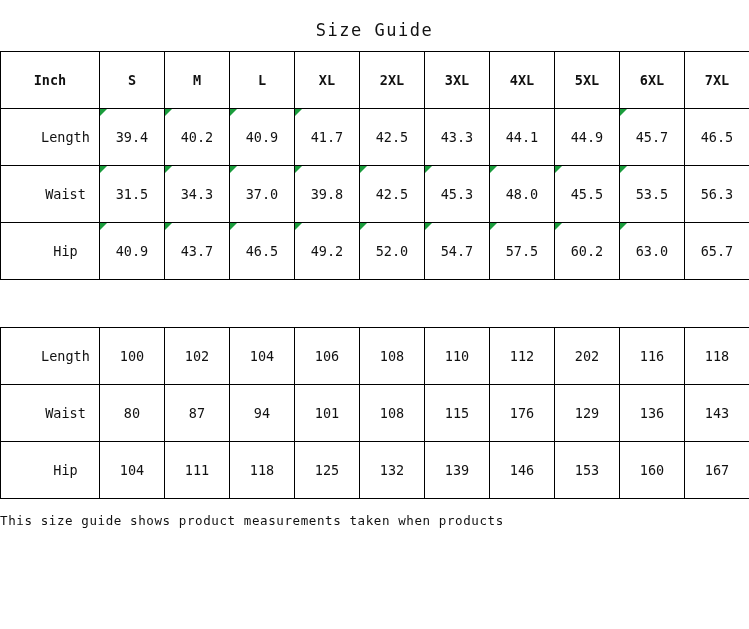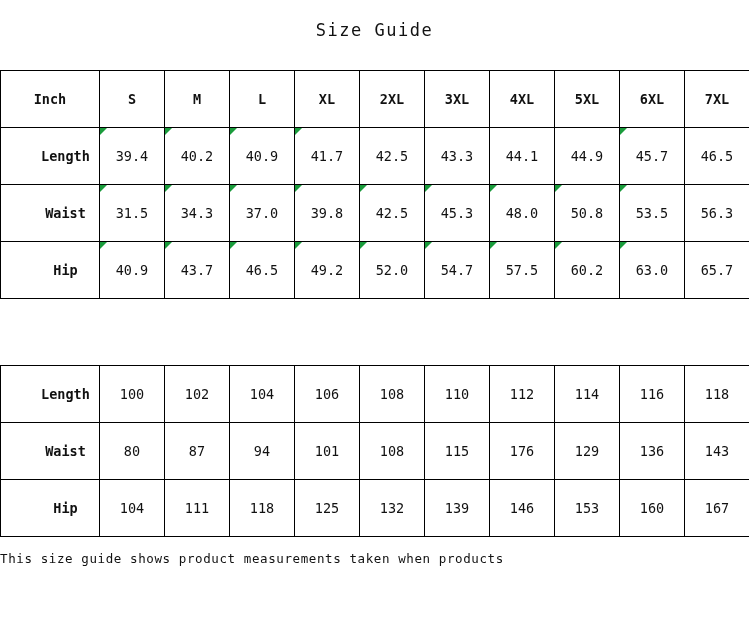--- a/index.html
+++ b/index.html
@@ -28,37 +28,36 @@
     letter-spacing: 1.5px;
     padding-top: 21px;
     padding-bottom: 11px;
     line-height: 1.1;
   }
   table.size-table {
     border-collapse: collapse;
     width: 749px;
     table-layout: fixed;
     font-family: "DejaVu Sans Mono", monospace;
-    margin-top: 19px;
   }
   table.size-table td {
     border: 1px solid #000000;
     text-align: center;
     vertical-align: middle;
     height: 57px;
     font-size: 13.5px;
     color: #111111;
     position: relative;
   }
   table.size-table td.hdr-label {
     font-weight: bold;
     font-size: 13.5px;
   }
   table.size-table td.row-label {
-    font-weight: bold;
+    font-weight: normal;
     font-size: 13.5px;
     padding-left: 32px;
   }
   table.size-table col.c0 { width: 99px; }
   table.size-table col.cx { width: 65px; }
 
   
   td.mark::before {
     content: "";
     position: absolute;
@@ -135,21 +134,21 @@
       </tr>
       <tr>
         <td class="row-label">Waist</td>
         <td class="mark">31.5</td>
         <td class="mark">34.3</td>
         <td class="mark">37.0</td>
         <td class="mark">39.8</td>
         <td class="mark">42.5</td>
         <td class="mark">45.3</td>
         <td class="mark">48.0</td>
-        <td class="mark">50.8</td>
+        <td class="mark">45.5</td>
         <td class="mark">53.5</td>
         <td>56.3</td>
       </tr>
       <tr>
         <td class="row-label">Hip</td>
         <td class="mark">40.9</td>
         <td class="mark">43.7</td>
         <td class="mark">46.5</td>
         <td class="mark">49.2</td>
         <td class="mark">52.0</td>
@@ -181,21 +180,21 @@
     <tbody>
       <tr>
         <td class="row-label">Length</td>
         <td>100</td>
         <td>102</td>
         <td>104</td>
         <td>106</td>
         <td>108</td>
         <td>110</td>
         <td>112</td>
-        <td>114</td>
+        <td>202</td>
         <td>116</td>
         <td>118</td>
       </tr>
       <tr>
         <td class="row-label">Waist</td>
         <td>80</td>
         <td>87</td>
         <td>94</td>
         <td>101</td>
         <td>108</td>

